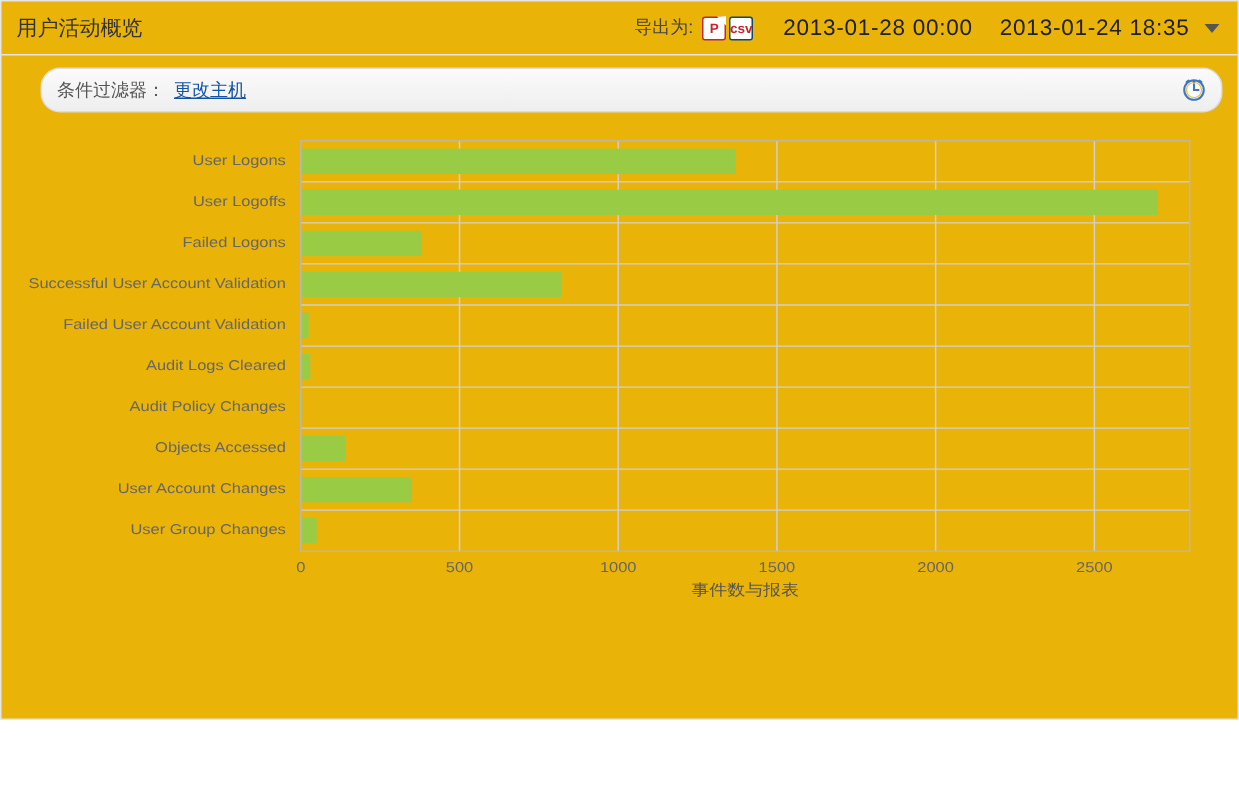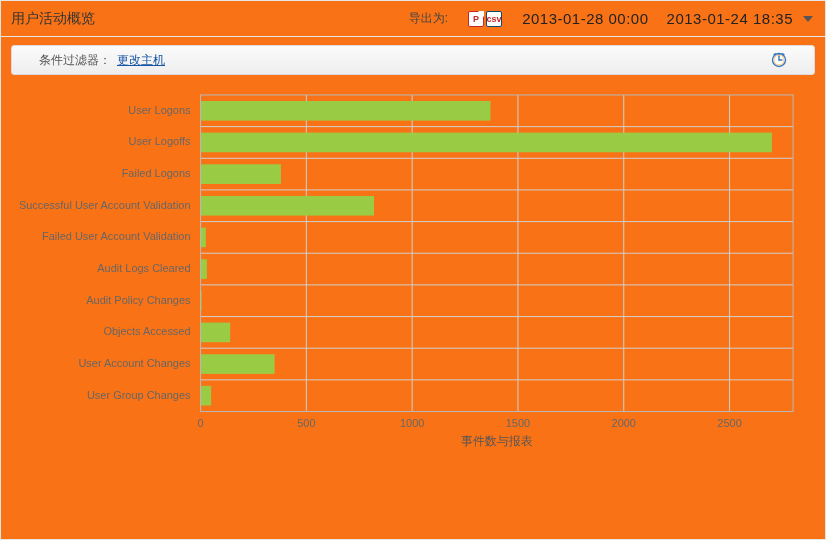--- a/index.html
+++ b/index.html
@@ -5,43 +5,43 @@
   * { box-sizing: border-box; margin: 0; padding: 0; }
   body {
     font-family: Arial, "Microsoft YaHei", sans-serif;
     background: #ffffff;
     width: 826px;
     height: 540px;
     overflow: hidden;
   }
   .container {
     width: 826px;
-    height: 540px;
+    height: 480px;
     position: relative;
     border: 1px solid #e5e5e5;
-    background: #f97316;
+    background: #eab308;
   }
   .header {
     display: flex;
     align-items: center;
     height: 36px;
     padding: 0 12px 0 10px;
     border-bottom: 1px solid #e5e5e5;
   }
   .header-title {
     font-size: 14px;
     color: #333;
     font-weight: normal;
     flex: 0 0 auto;
   }
   .header-spacer { flex: 1; }
   .export-label {
     font-size: 12px;
     color: #444;
-    margin-right: 20px;
+    margin-right: 6px;
   }
   .export-icon {
     display: inline-flex;
     align-items: center;
     justify-content: center;
     width: 16px;
     height: 16px;
     font-size: 9px;
     font-weight: bold;
     cursor: pointer;
@@ -74,28 +74,28 @@
     letter-spacing: 0.5px;
   }
   .dropdown-caret {
     margin-left: 10px;
     width: 10px;
     cursor: pointer;
   }
   .dropdown-caret svg { display: block; }
 
   .filter-bar {
-    margin: 8px 10px 10px 10px;
+    margin: 8px 10px 10px 26px;
     height: 30px;
     border: 1px solid #dcdcdc;
-    border-radius: 3px;
+    border-radius: 13px;
     background: linear-gradient(#fbfbfb, #eeeeee);
     display: flex;
     align-items: center;
-    padding: 0 27px;
+    padding: 0 10px;
     font-size: 12px;
   }
   .filter-label { color: #555; margin-right: 6px; }
   .filter-link {
     color: #1554a3;
     text-decoration: underline;
     cursor: pointer;
     text-align: right;
   }
   .filter-spacer { flex: 1; }

